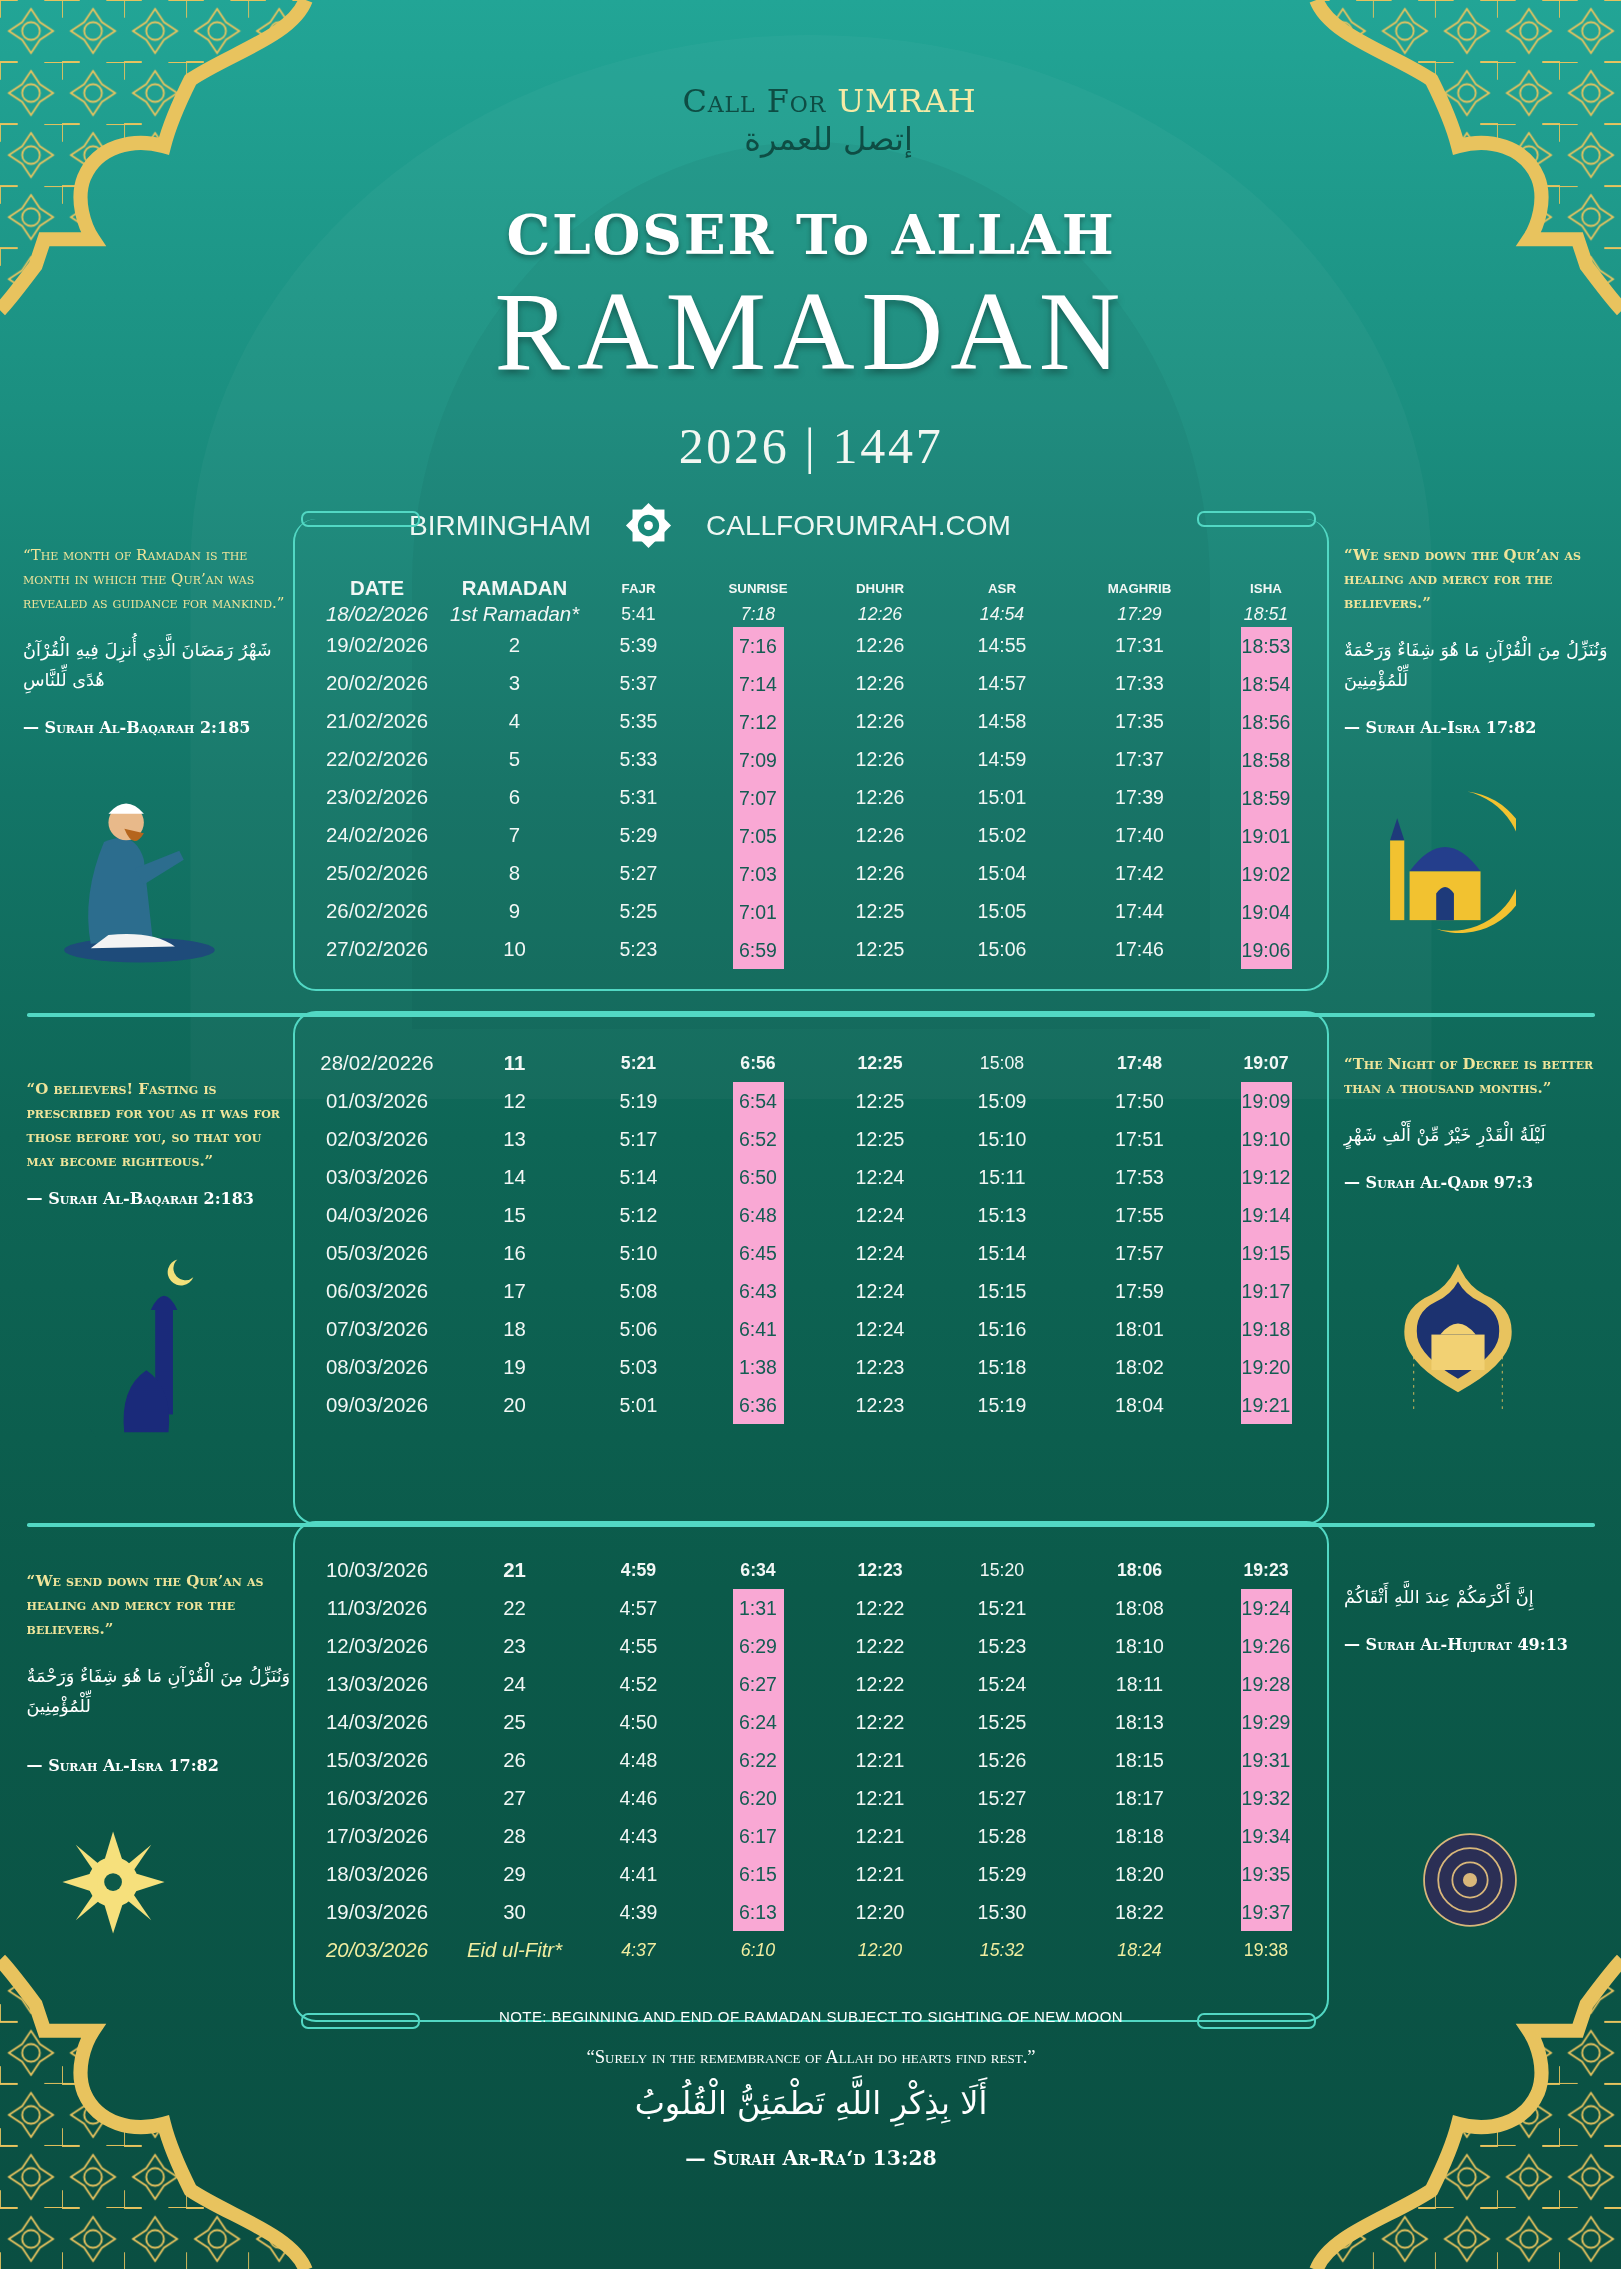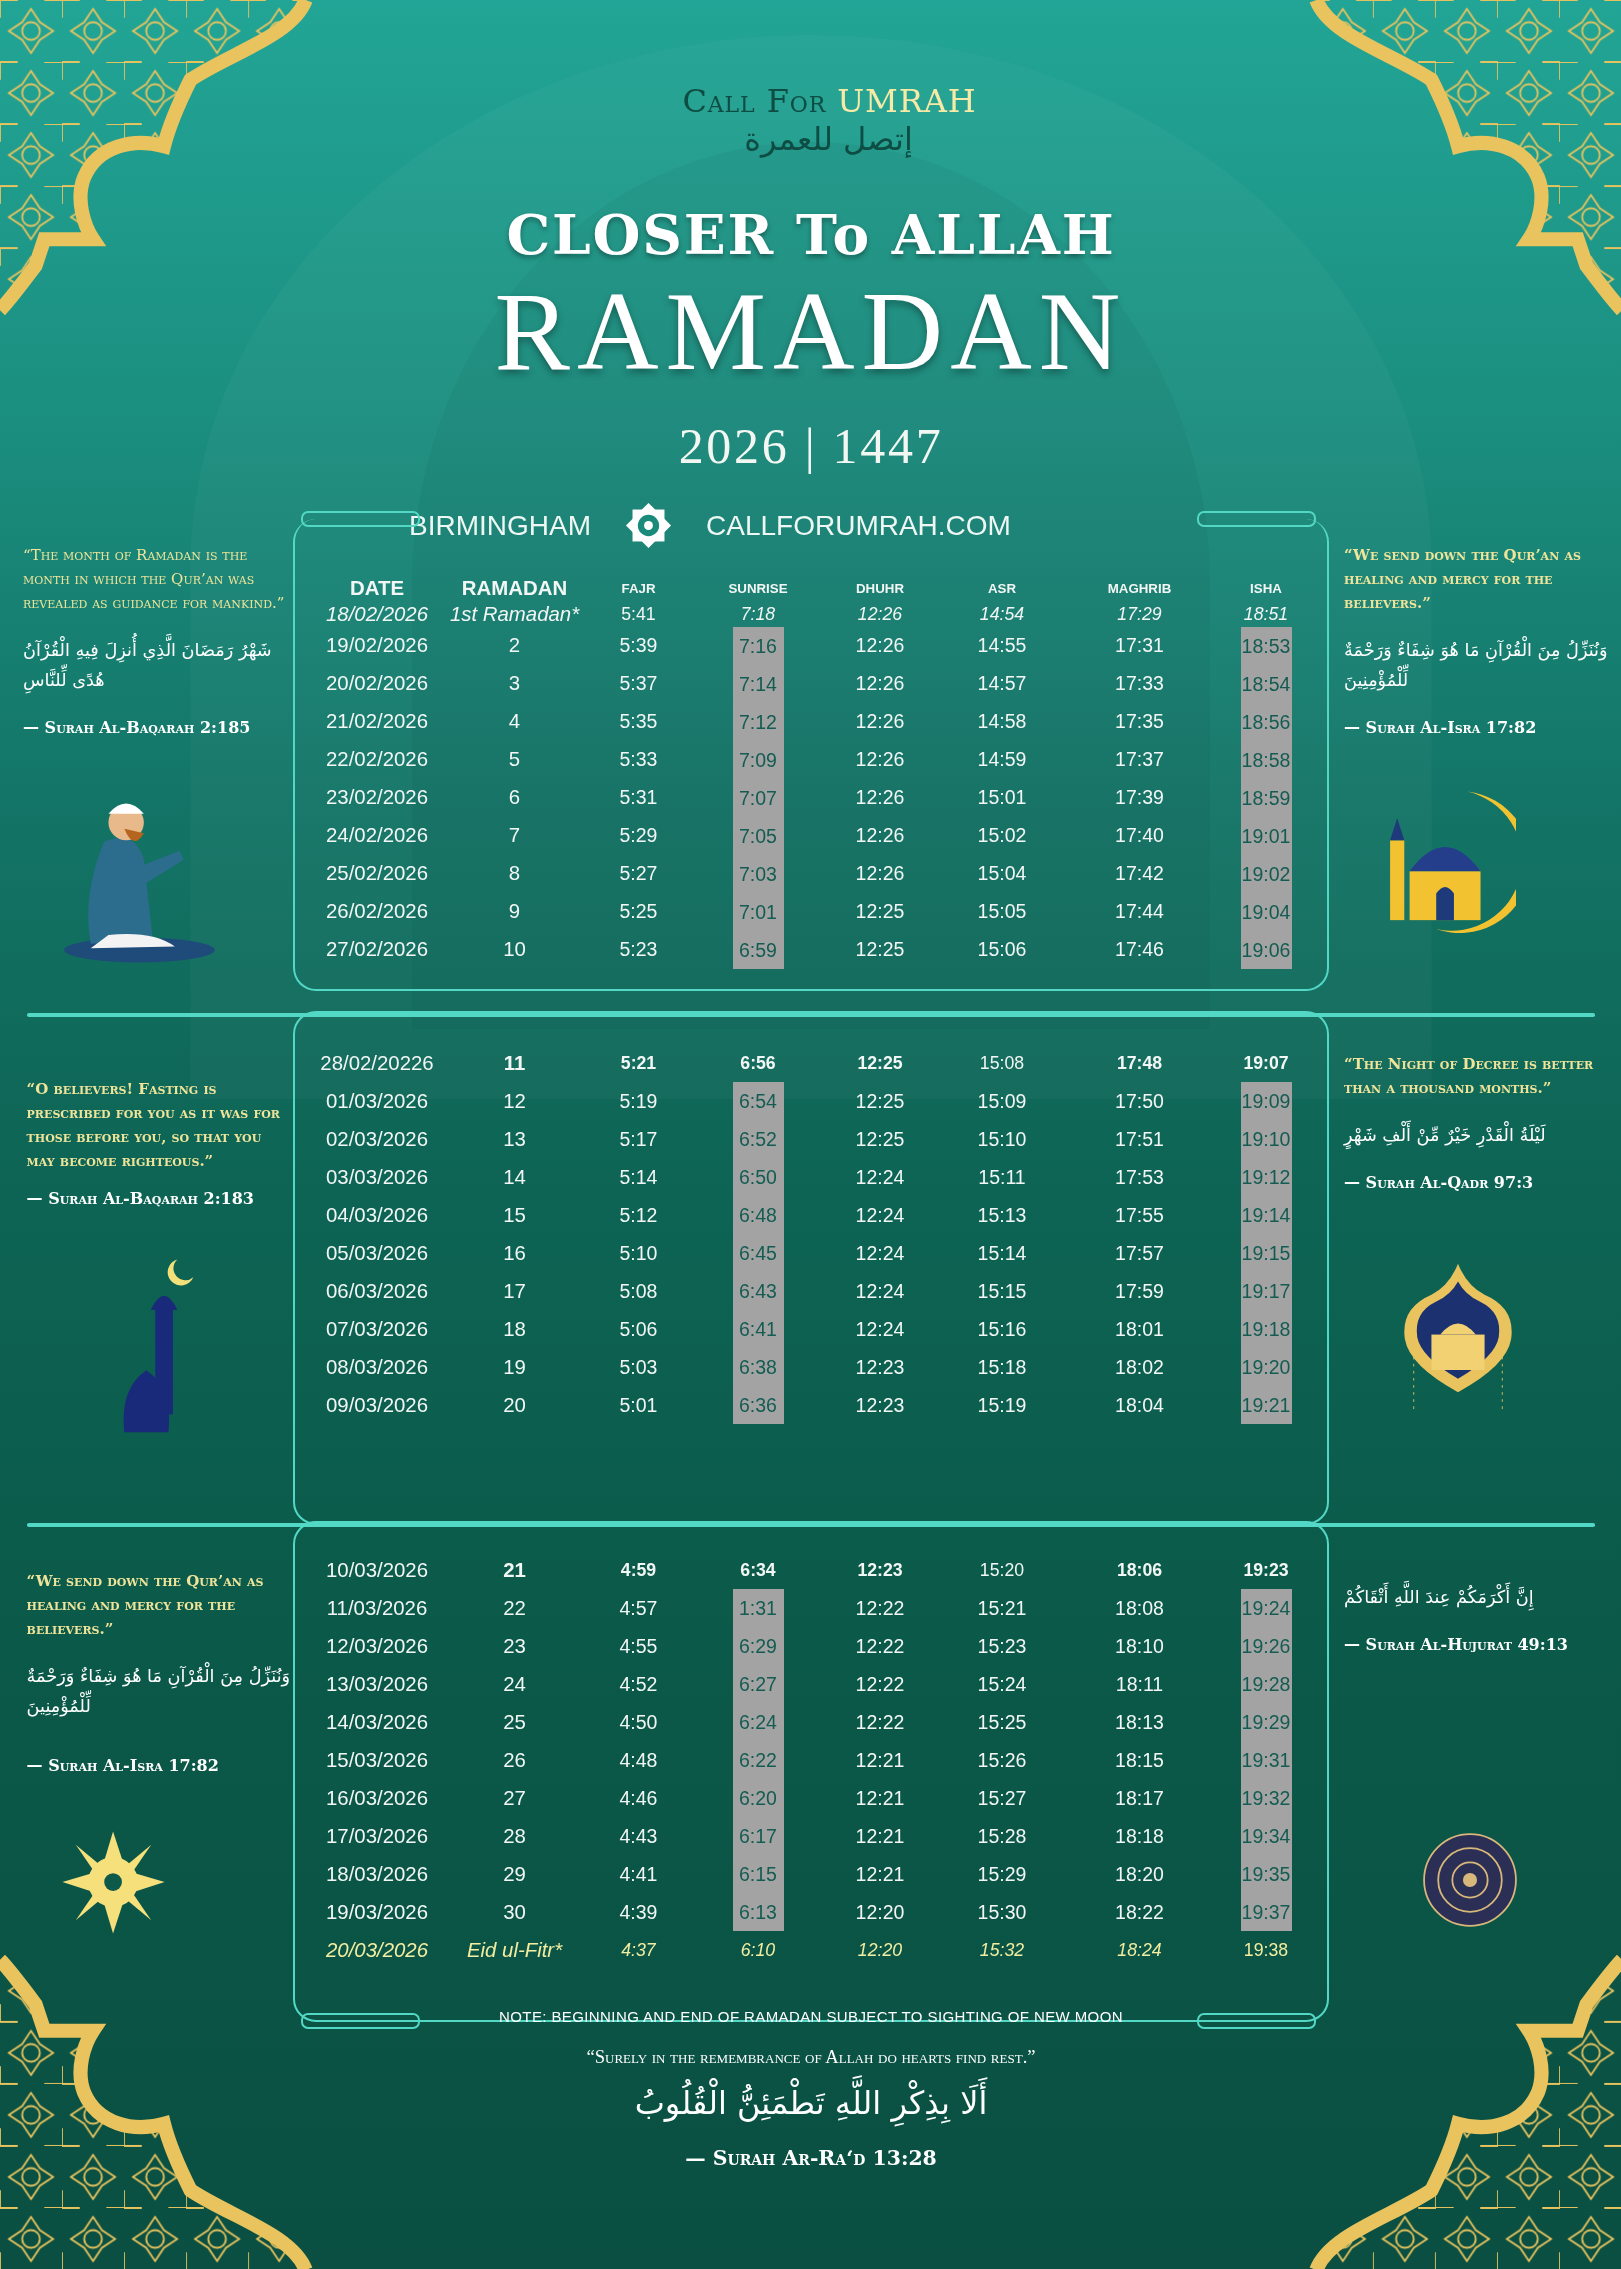--- a/index.html
+++ b/index.html
@@ -35,21 +35,21 @@
   .c3{width:115px;}
   .c4{width:124px;}
   .c5{width:120px;}
   .c6{width:124px;}
   .c7{width:151px;}
   .c8{width:102px;}
   .hdr{font-weight:bold;font-size:13.3px;height:26.6px;}
   .ital{font-style:italic;}
   .bold{font-weight:bold;}
   .gold{color:#f2eda0;}
-  .hl{display:inline-block;width:51px;background:#a3a3a3;color:#145c52;line-height:38px;}
+  .hl{display:inline-block;width:51px;background:#f9a8d4;color:#145c52;line-height:38px;}
 
   .quote{position:absolute;width:266px;}
   .q-en{font-family:"DejaVu Serif",serif;font-variant:small-caps;color:#efe49a;font-size:15px;line-height:24px;font-weight:bold;}
   .q-ar{font-family:"DejaVu Sans",sans-serif;color:#fff;font-size:17.7px;line-height:30px;margin-top:19.5px;direction:rtl;text-align:left;}
   .q-ref{font-family:"DejaVu Serif",serif;font-variant:small-caps;font-weight:bold;color:#fff;font-size:16px;margin-top:23px;}
 
   .illus{position:absolute;}
   .footer{position:absolute;width:1622px;text-align:center;color:#fff;}
   .note{top:2008px;font-size:15px;letter-spacing:0.4px;}
   .fq{top:2046px;font-family:"Liberation Serif",serif;font-variant:small-caps;font-size:18.6px;}
@@ -320,21 +320,21 @@
         <div class="cell c4"><span class="hl">6:41</span></div>
         <div class="cell c5">12:24</div>
         <div class="cell c6">15:16</div>
         <div class="cell c7">18:01</div>
         <div class="cell c8"><span class="hl">19:18</span></div>
       </div>
       <div class="row">
         <div class="cell c1">08/03/2026</div>
         <div class="cell c2">19</div>
         <div class="cell c3">5:03</div>
-        <div class="cell c4"><span class="hl">6:38</span></div>
+        <div class="cell c4"><span class="hl">1:38</span></div>
         <div class="cell c5">12:23</div>
         <div class="cell c6">15:18</div>
         <div class="cell c7">18:02</div>
         <div class="cell c8"><span class="hl">19:20</span></div>
       </div>
       <div class="row">
         <div class="cell c1">09/03/2026</div>
         <div class="cell c2">20</div>
         <div class="cell c3">5:01</div>
         <div class="cell c4"><span class="hl">6:36</span></div>

